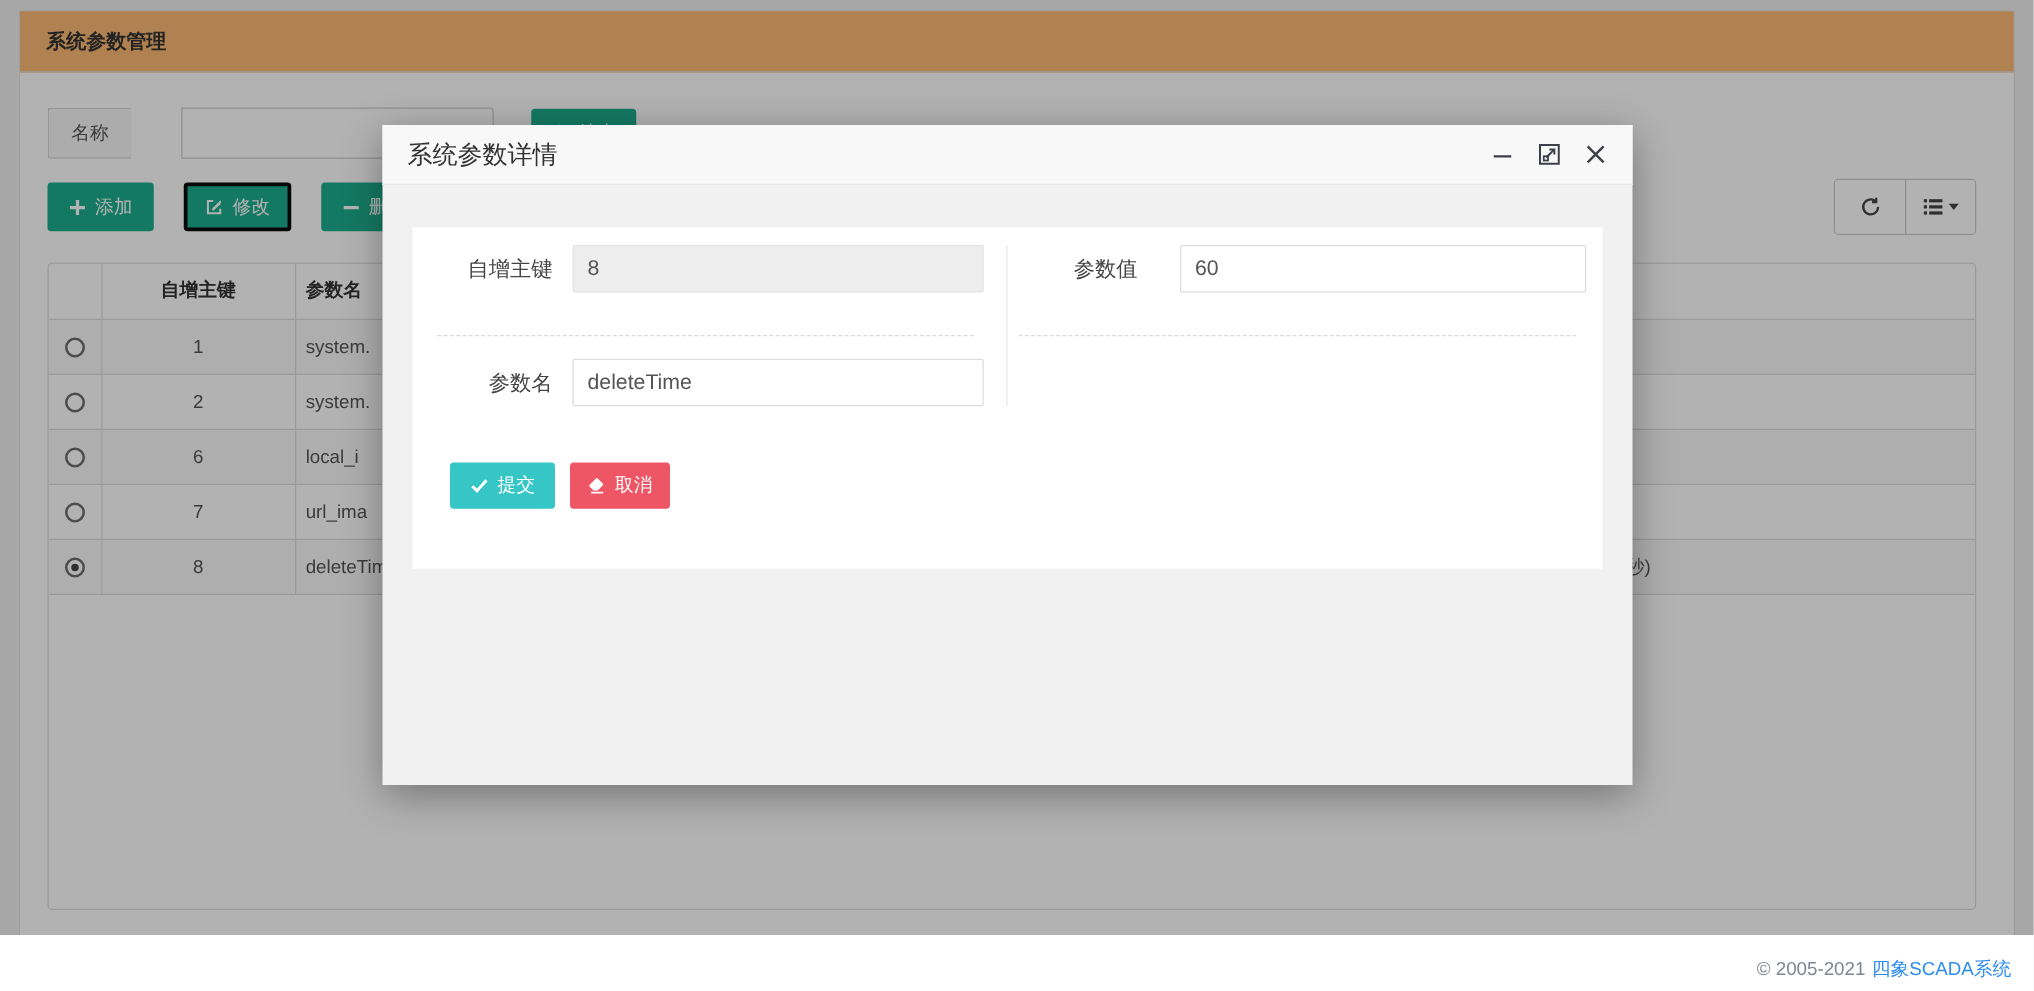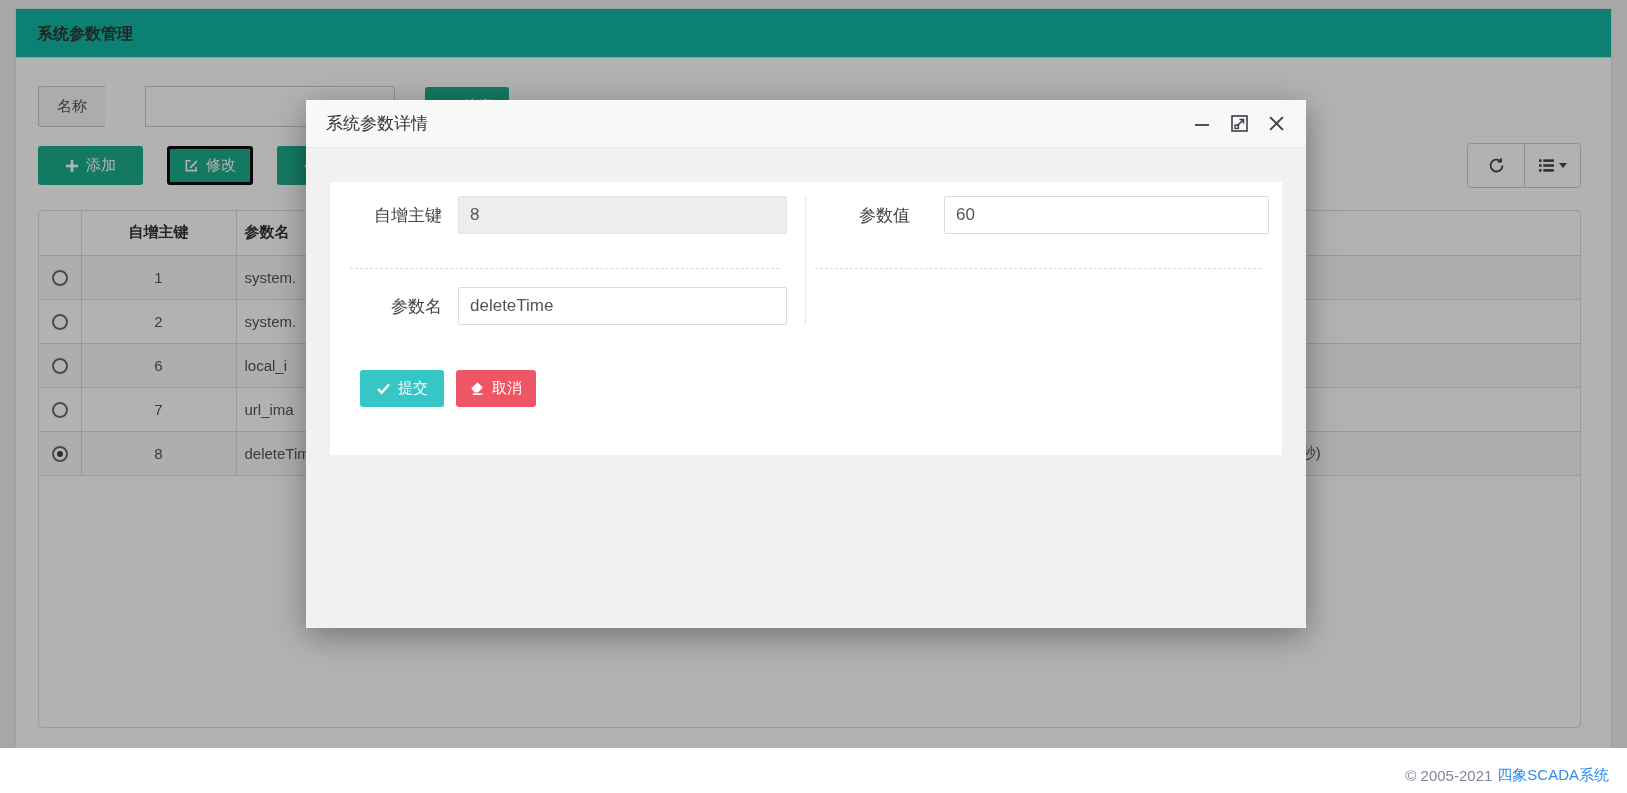--- a/index.html
+++ b/index.html
@@ -9,29 +9,29 @@
   *{box-sizing:border-box;}
   html,body{margin:0;padding:0;}
   body{
     width:1627px;height:793px;position:relative;overflow:hidden;
     font-family:"Liberation Sans","DejaVu Sans",sans-serif;color:var(--text);
     background:#ffffff;
   }
   
   .main{position:absolute;top:0;left:0;width:1627px;height:748px;background:#f0f0f0;}
   .panel{position:absolute;left:15px;top:8px;width:1597px;height:740px;background:#fff;border:1px solid #e4e4e4;border-bottom:none;}
-  .panel-heading{height:49px;background:#14b8a6;border-bottom:1px solid #ddd;line-height:49px;padding:0 21px;font-weight:bold;font-size:16px;color:#333;}
+  .panel-heading{height:49px;background:#fdba74;border-bottom:1px solid #ddd;line-height:49px;padding:0 21px;font-weight:bold;font-size:16px;color:#333;}
   .panel-body{padding:28px 30px 0 22px;}
   .search-row{display:flex;align-items:center;height:41px;}
   .input-group{display:flex;height:41px;width:357px;gap:40px;}
   .input-addon{width:67px;background:#f7f7f7;border:1px solid #ccc;border-right:none;border-radius:3px 0 0 3px;display:flex;align-items:center;justify-content:center;font-size:15px;color:#555;}
   .input-group input{flex:1;border:1px solid #ccc;border-radius:0 3px 3px 0;padding:0 10px;font-size:15px;color:#555;outline:none;background:#fff;}
   .btn{display:inline-flex;align-items:center;gap:7px;border:none;border-radius:3px;font-size:15px;cursor:pointer;font-family:inherit;}
   .btn svg{flex:0 0 auto;}
-  .btn-green{background:var(--green);color:#fff;padding:10px 27px;}
+  .btn-green{background:var(--green);color:#fff;padding:10px 17px;}
   .btn-search{margin-left:30px;padding:10px 16px;}
   .btns-row{display:flex;align-items:center;margin-top:16px;}
   .btn-edit{border:3px solid #0b0b0b;padding:7px 14px;}
   .btn-gap{margin-left:24px;}
   .btn-group-right{margin-left:auto;display:flex;border:1px solid #ccc;border-radius:4px;overflow:hidden;background:#fff;}
   .tool-btn{width:56px;height:43px;background:#fff;border:none;display:flex;align-items:center;justify-content:center;gap:4px;cursor:pointer;color:#444;}
   .tool-btn + .tool-btn{border-left:1px solid #ccc;}
   .caret-down{width:0;height:0;border-left:4px solid transparent;border-right:4px solid transparent;border-top:5px solid #444;}
   
   .table-wrap{margin-top:22px;border:1px solid #ddd;border-radius:4px;height:518px;overflow:hidden;background:#fff;}
@@ -49,21 +49,21 @@
   th:last-child,td:last-child{border-right:none;}
   .radio{display:inline-block;width:16px;height:16px;border:2px solid #6e6e6e;border-radius:50%;position:relative;vertical-align:middle;background:#fff;}
   .radio.checked::after{content:"";position:absolute;left:3px;top:3px;width:6px;height:6px;border-radius:50%;background:#444;}
   
   .footer{position:absolute;left:0;top:748px;width:1627px;height:54px;background:#fff;display:flex;align-items:center;justify-content:flex-end;padding-right:18px;font-size:15px;color:#808695;}
   .footer a{color:var(--link);text-decoration:none;margin-left:5px;}
   
   .backdrop{position:absolute;left:0;top:0;width:1627px;height:748px;background:rgba(0,0,0,0.30);z-index:50;}
   .modal{position:absolute;left:306px;top:100px;width:1000px;height:528px;background:#f1f1f1;z-index:100;box-shadow:0 8px 30px rgba(0,0,0,0.35);}
   .modal-header{height:48px;background:#f8f8f8;border-bottom:1px solid #e8e8e8;display:flex;align-items:center;padding:0 20px;}
-  .modal-title{font-size:17px;color:#333;flex:1;}
+  .modal-title{font-size:20px;color:#333;flex:1;}
   .win-icons{display:flex;align-items:center;gap:17px;color:#3c3f4a;}
   .win-icons .wicon{display:flex;align-items:center;justify-content:center;width:20px;height:20px;cursor:pointer;}
   .modal-body{padding:34px 24px 0 24px;}
   .form-panel{background:#fff;height:273px;padding:14px 12px;}
   .form-cols{display:flex;}
   .fcol{width:464px;}
   .fcol.left{border-right:1px solid #e8e8e8;padding-right:18px;width:464px;}
   .fcol.right{padding-left:1px;width:463px;}
   .frow{display:flex;align-items:center;}
   .flabel{width:100px;text-align:right;font-size:17px;color:#444;flex:0 0 auto;}

